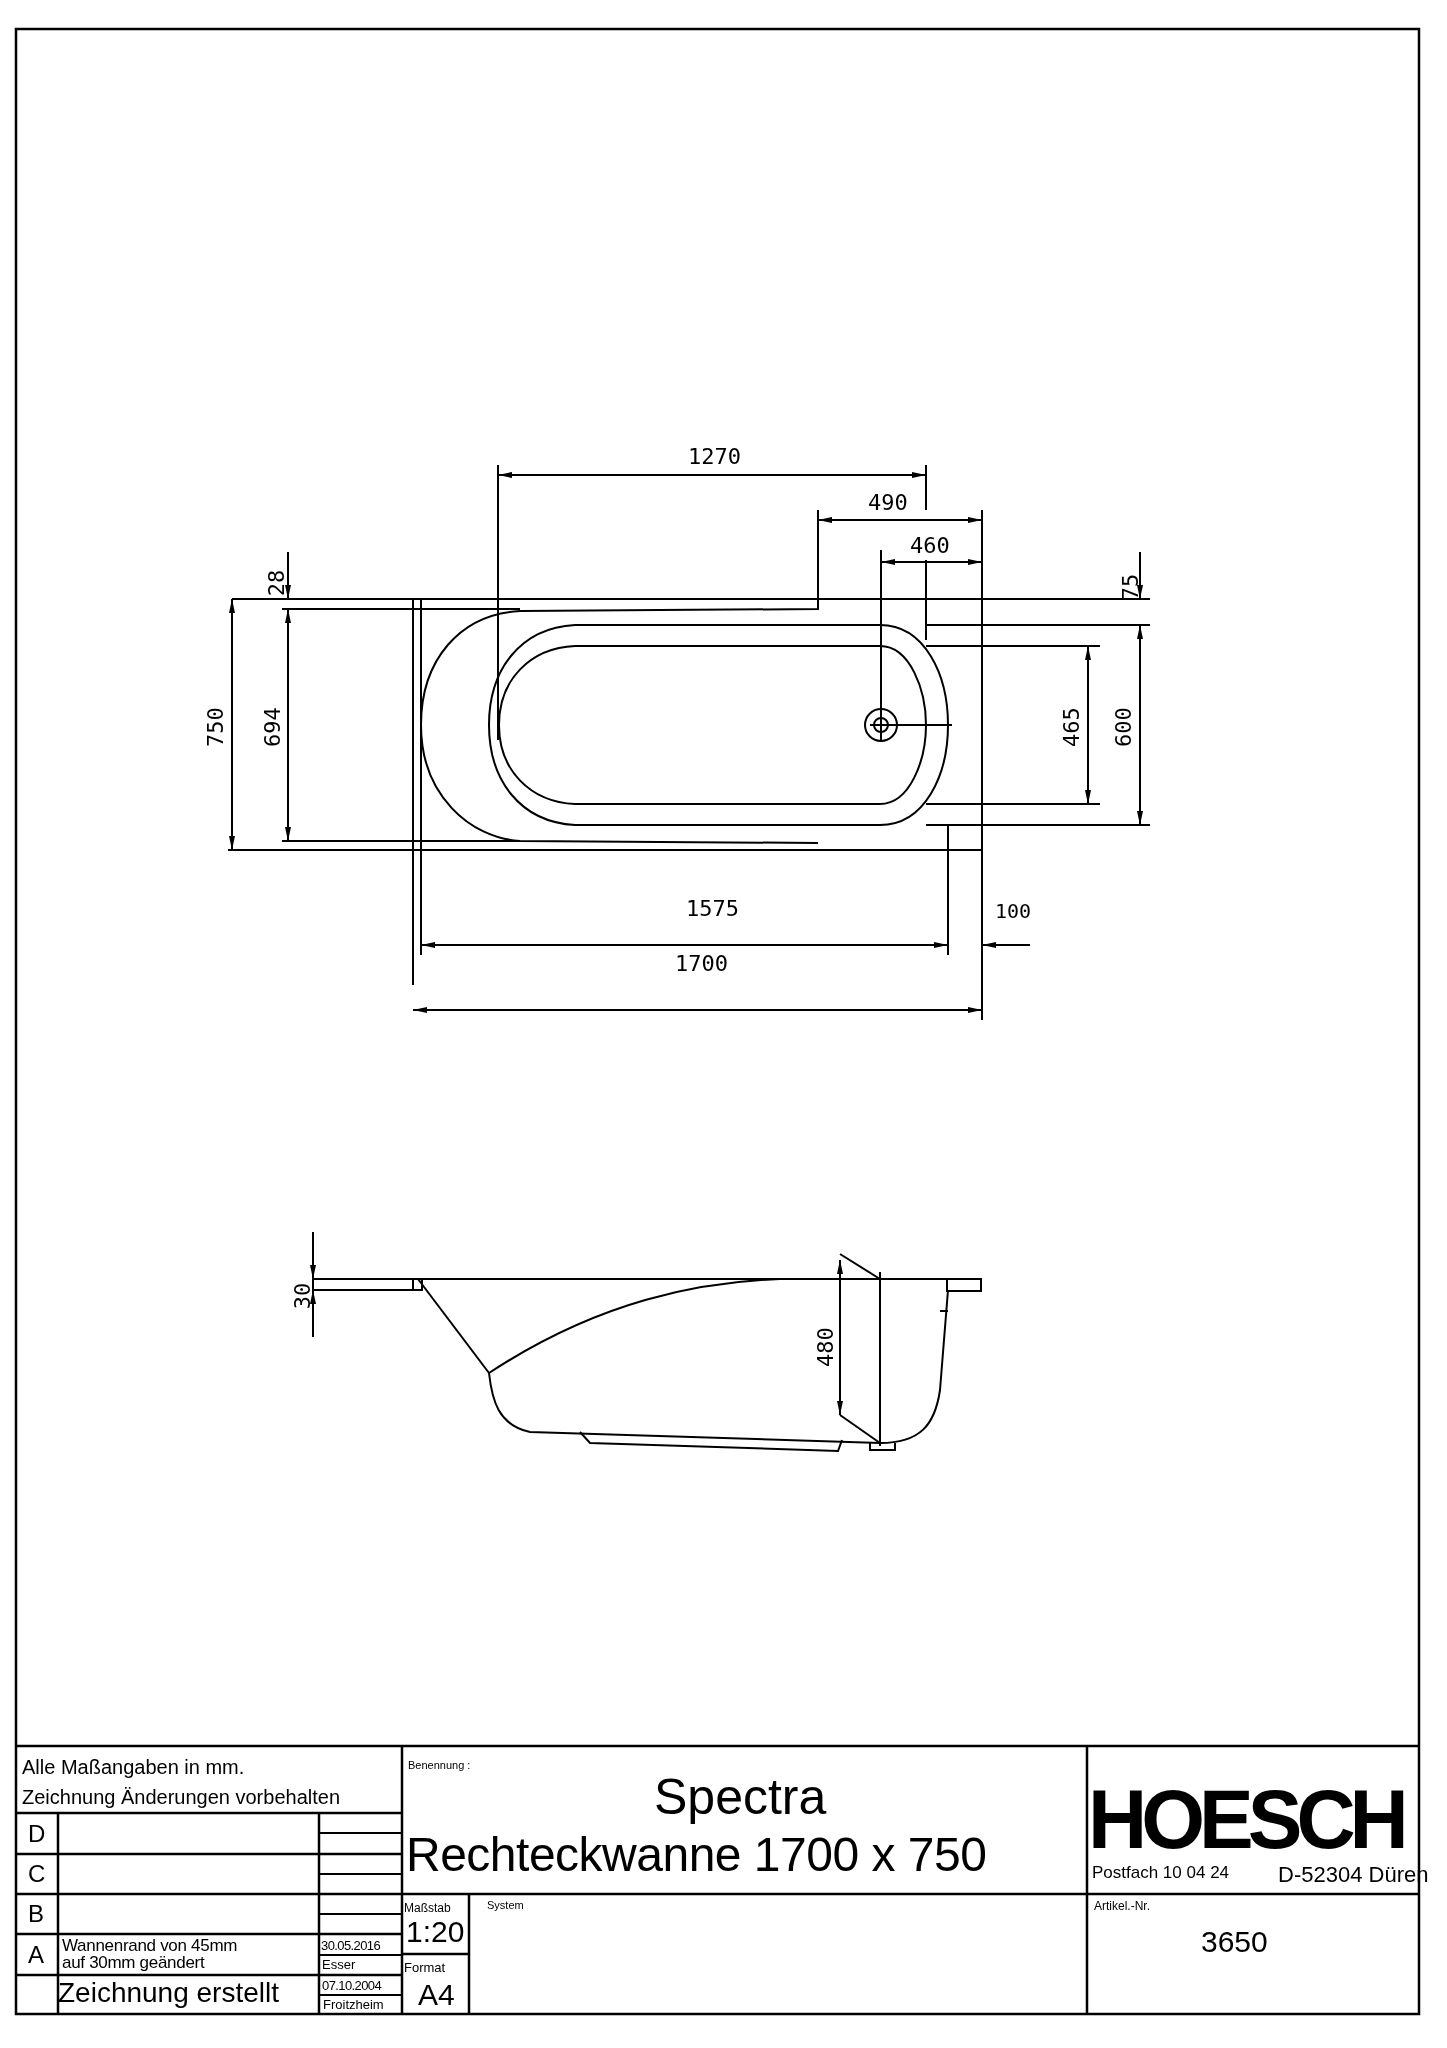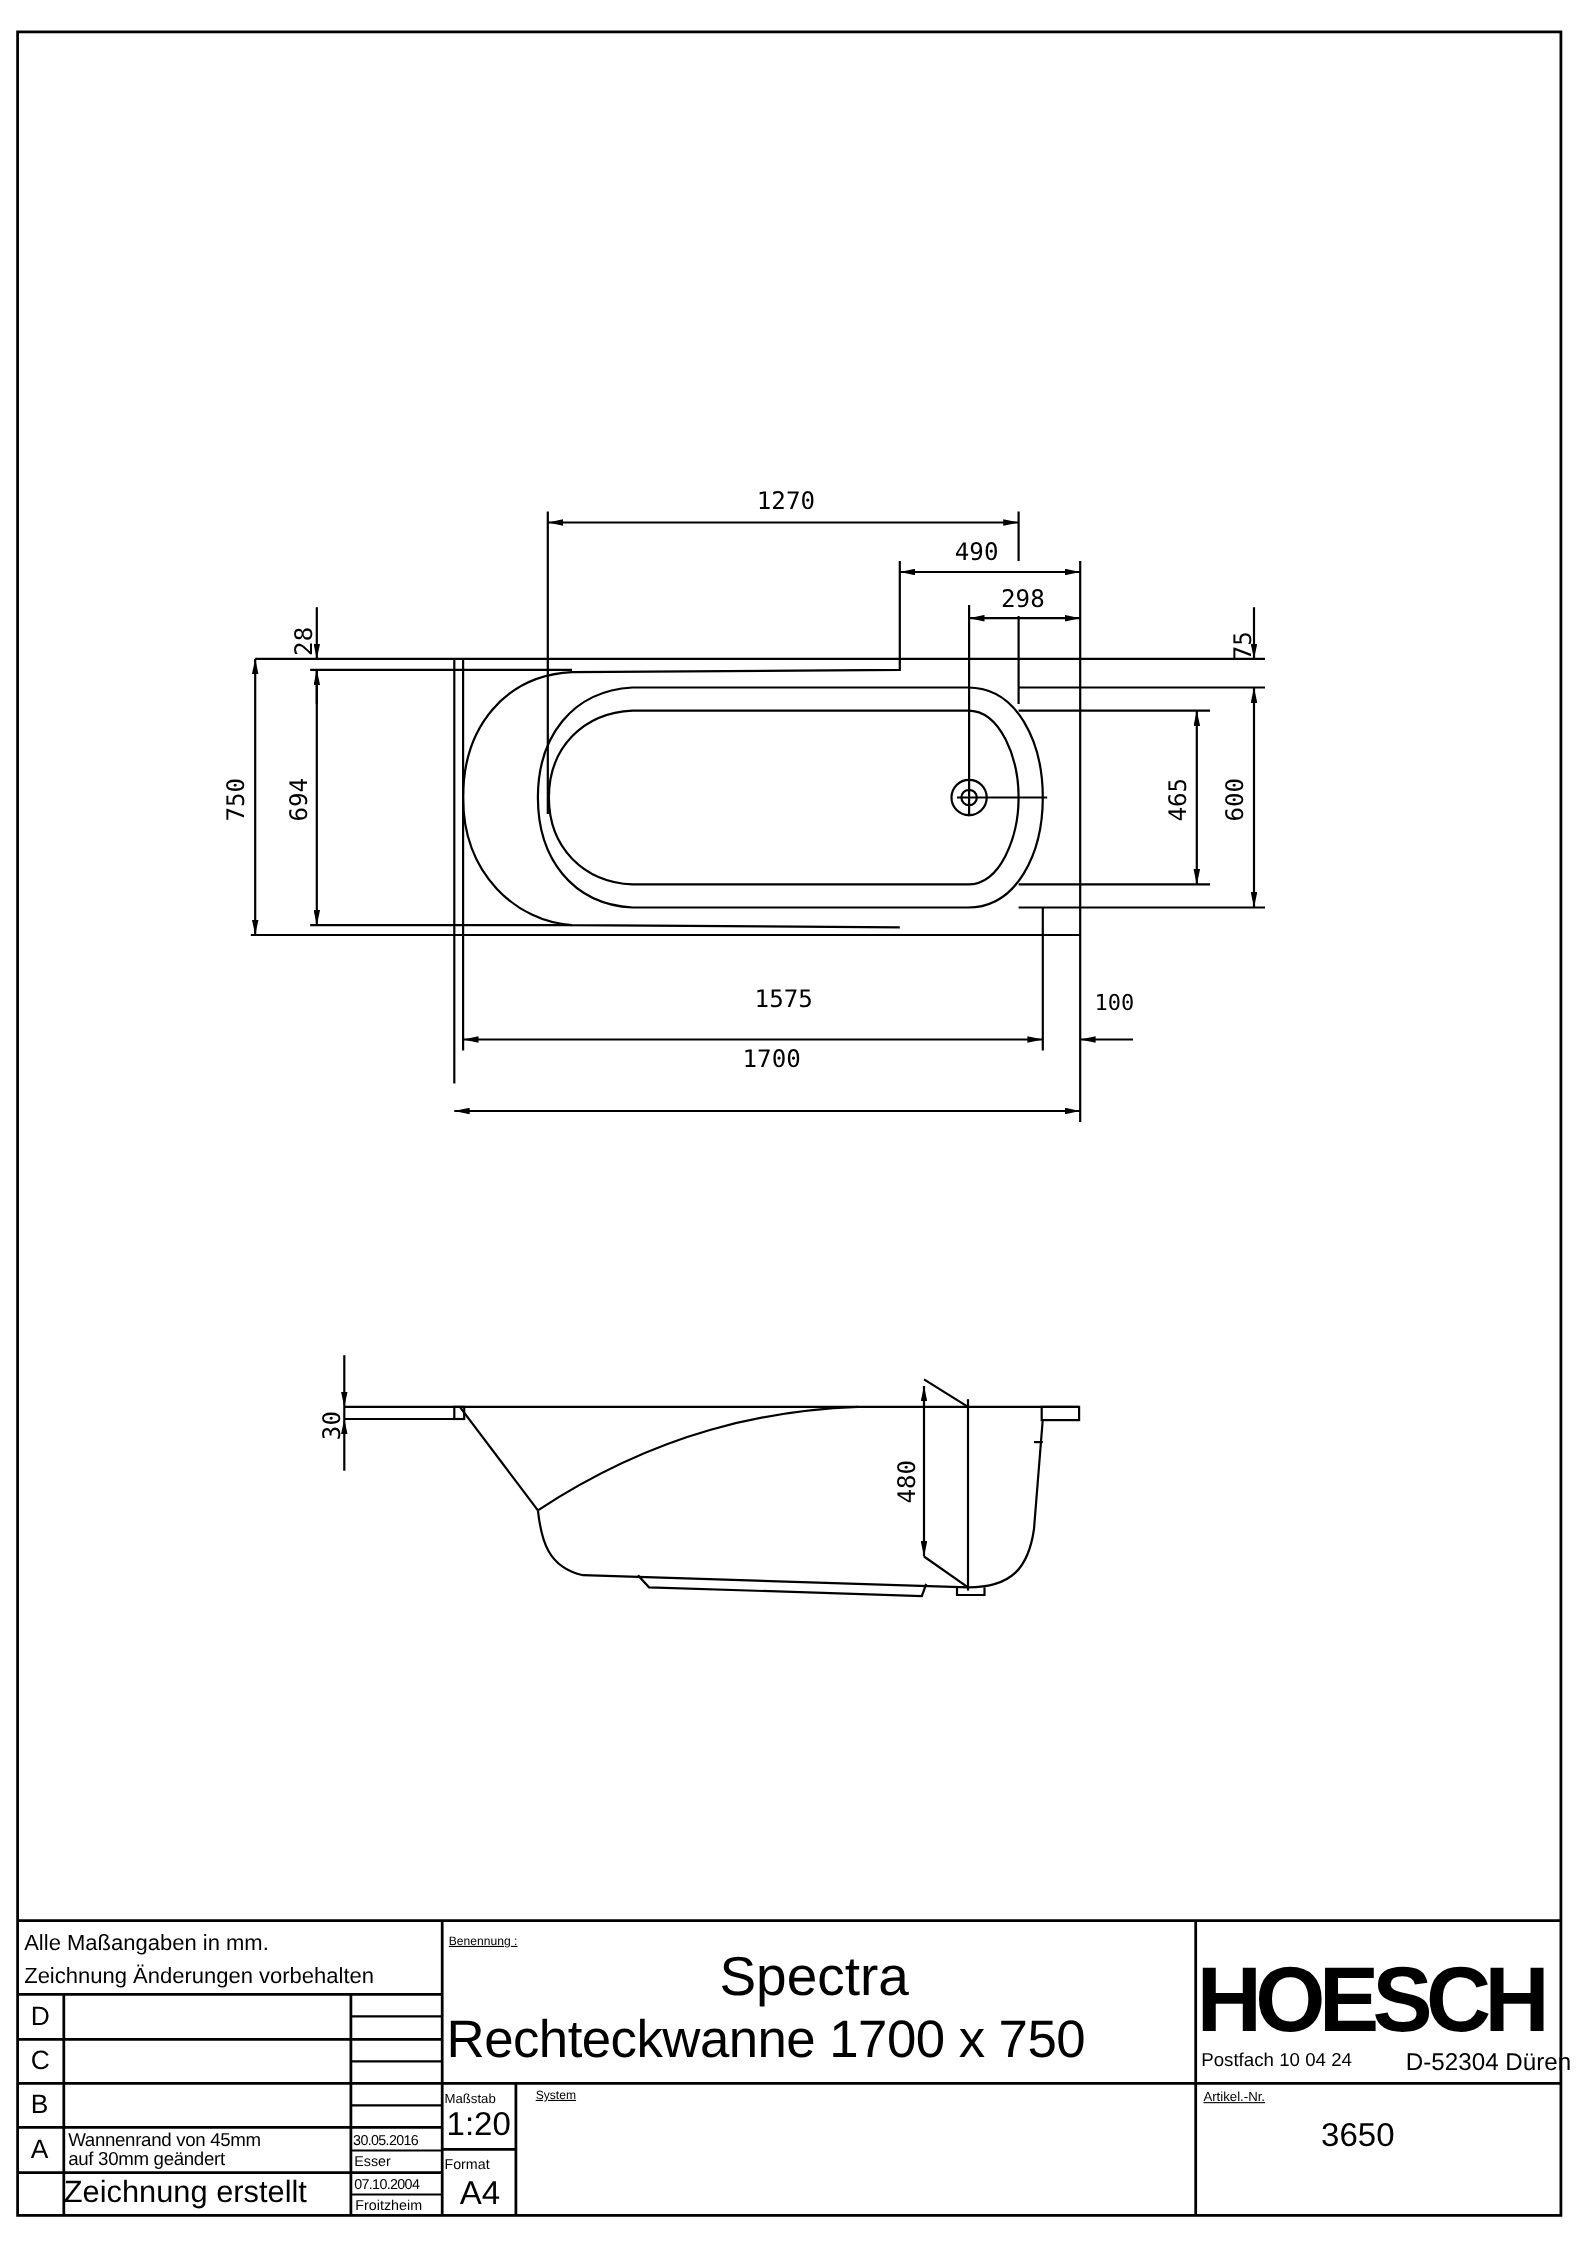--- a/index.html
+++ b/index.html
@@ -1,21 +1,21 @@
 <!DOCTYPE html>
 <html><head>
   <meta charset="utf-8">
   <style>
     html, body { margin: 0; padding: 0; background: #ffffff; }
     body { width: 1447px; height: 2048px; position: relative; overflow: hidden;
            font-family: "Liberation Sans", sans-serif; color: #000; }
     #sheet { position: absolute; left: 0; top: 0; width: 1212px; height: 2048px; }
     .abs { position: absolute; white-space: nowrap; line-height: 1; }
     .dimtxt { font-family: "DejaVu Sans Mono", "Liberation Mono", monospace; font-size: 22px; }
-    .tb-small { font-size: 11px; text-decoration: underline; }
+    .tb-small { font-size: 11px; }
     .logo { font-family: "Liberation Sans", sans-serif; font-weight: 900; font-size: 82px;
             letter-spacing: -6px; transform: scaleY(1.02); }
   </style>
 </head>
 <body>
 
 <div id="sheet">
 
   <svg width="1447" height="2048" viewBox="0 0 1447 2048" style="position:absolute;left:0;top:0">
     <defs>
@@ -119,21 +119,21 @@
       <line x1="319" y1="1833" x2="402" y2="1833" stroke-width="2"></line>
       <line x1="319" y1="1874" x2="402" y2="1874" stroke-width="2"></line>
       <line x1="319" y1="1914" x2="402" y2="1914" stroke-width="2"></line>
       <line x1="319" y1="1955" x2="402" y2="1955" stroke-width="2"></line>
       <line x1="319" y1="1995" x2="402" y2="1995" stroke-width="2"></line>
     </g>
   </svg>
 
   <div class="abs dimtxt" style="left:688px;top:446px">1270</div>
   <div class="abs dimtxt" style="left:868px;top:492px">490</div>
-  <div class="abs dimtxt" style="left:910px;top:535px">298</div>
+  <div class="abs dimtxt" style="left:910px;top:535px">460</div>
   <div class="abs dimtxt" style="left:686px;top:898px">1575</div>
   <div class="abs dimtxt" style="left:995px;top:901px;font-size:20px">100</div>
   <div class="abs dimtxt" style="left:675px;top:953px">1700</div>
 
   <div class="abs dimtxt" style="left:196px;top:716px;transform:rotate(-90deg);transform-origin:center">750</div>
   <div class="abs dimtxt" style="left:253px;top:716px;transform:rotate(-90deg);transform-origin:center">694</div>
   <div class="abs dimtxt" style="left:264px;top:572px;transform:rotate(-90deg);transform-origin:center">28</div>
   <div class="abs dimtxt" style="left:1052px;top:716px;transform:rotate(-90deg);transform-origin:center">465</div>
   <div class="abs dimtxt" style="left:1104px;top:716px;transform:rotate(-90deg);transform-origin:center">600</div>
   <div class="abs dimtxt" style="left:1118px;top:576px;transform:rotate(-90deg);transform-origin:center">75</div>

